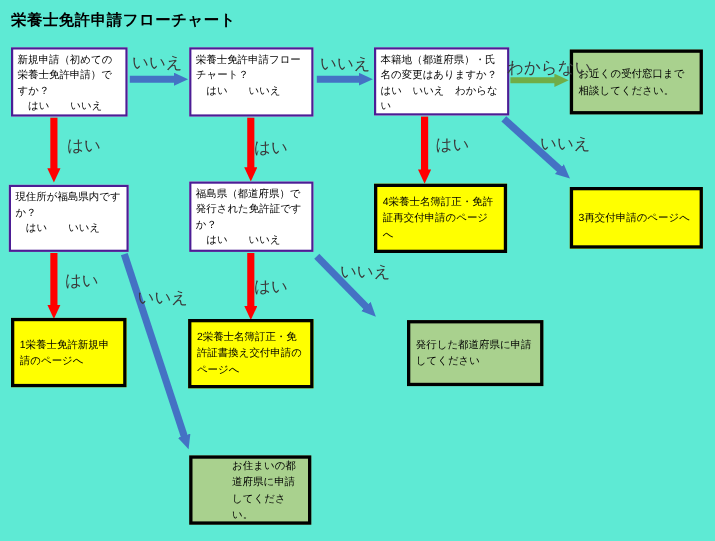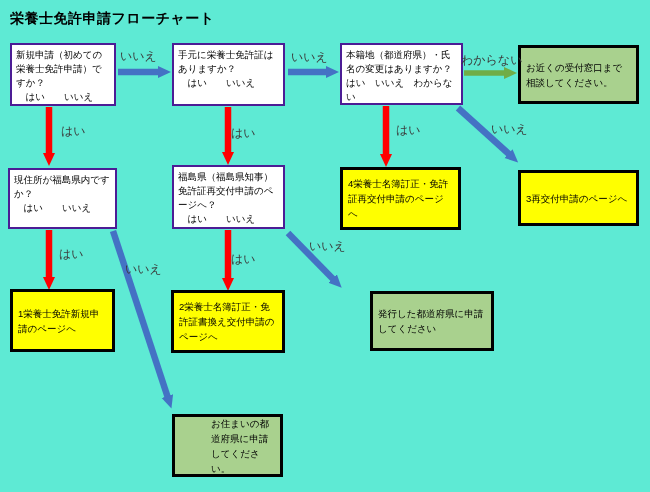--- a/index.html
+++ b/index.html
@@ -37,21 +37,21 @@
     display: flex;
     flex-direction: column;
     justify-content: center;
     line-height: 15px;
   }
   .yellow { background: #FFFF00; cursor: pointer; }
   .green  { background: #A9D18E; }
   .opt { white-space: pre-wrap; }
   .edge-label {
     position: absolute;
-    font-size: 12px;
+    font-size: 15px;
     color: #3a3a3a;
     white-space: nowrap;
   }
   #arrows { position: absolute; left: 0; top: 0; pointer-events: none; }
 
   
   #b1  { left:10px;  top:43px;  width:106px; height:63px; }
   #b2  { left:172px; top:43px;  width:113px; height:63px; }
   #b3  { left:340px; top:43px;  width:123px; height:62px; }
   #b4  { left:518px; top:45px;  width:121px; height:59px; }
@@ -107,33 +107,33 @@
     <line x1="288" y1="233" x2="334" y2="280" stroke="#4472C4" stroke-width="6.5" marker-end="url(#ah-blue)"></line>
     <line x1="113" y1="231" x2="168" y2="398" stroke="#4472C4" stroke-width="6.5" marker-end="url(#ah-blue)"></line>
     <line x1="464" y1="73" x2="506" y2="73" stroke="#70AD47" stroke-width="5.5" marker-end="url(#ah-green)"></line>
   </svg>
 
   <div id="b1" class="box q-box">
     <div>新規申請（初めての栄養士免許申請）ですか？</div>
     <div class="opt">　はい　　いいえ</div>
   </div>
   <div id="b2" class="box q-box">
-    <div>手元に栄養士免許証はありますか？</div>
+    <div>栄養士免許申請フローチャート？</div>
     <div class="opt">　はい　　いいえ</div>
   </div>
   <div id="b3" class="box q-box">
     <div>本籍地（都道府県）・氏名の変更はありますか？</div>
     <div class="opt">はい　いいえ　わからない</div>
   </div>
   <div id="b5" class="box q-box">
     <div>現住所が福島県内ですか？</div>
     <div class="opt">　はい　　いいえ</div>
   </div>
   <div id="b6" class="box q-box">
-    <div>福島県（福島県知事）免許証再交付申請のページへ？</div>
+    <div>福島県（都道府県）で発行された免許証ですか？</div>
     <div class="opt">　はい　　いいえ</div>
   </div>
 
   <div id="b4" class="box r-box green">
     <div>お近くの受付窓口まで相談してください。</div>
   </div>
   <div id="b11" class="box r-box green">
     <div>発行した都道府県に申請してください</div>
   </div>
   <div id="b12" class="box r-box green">

